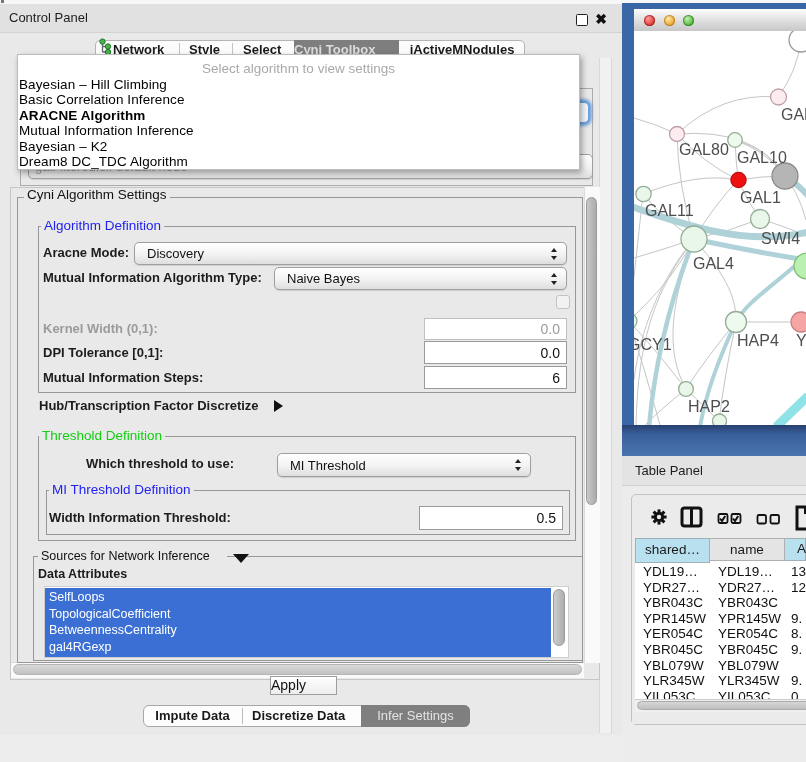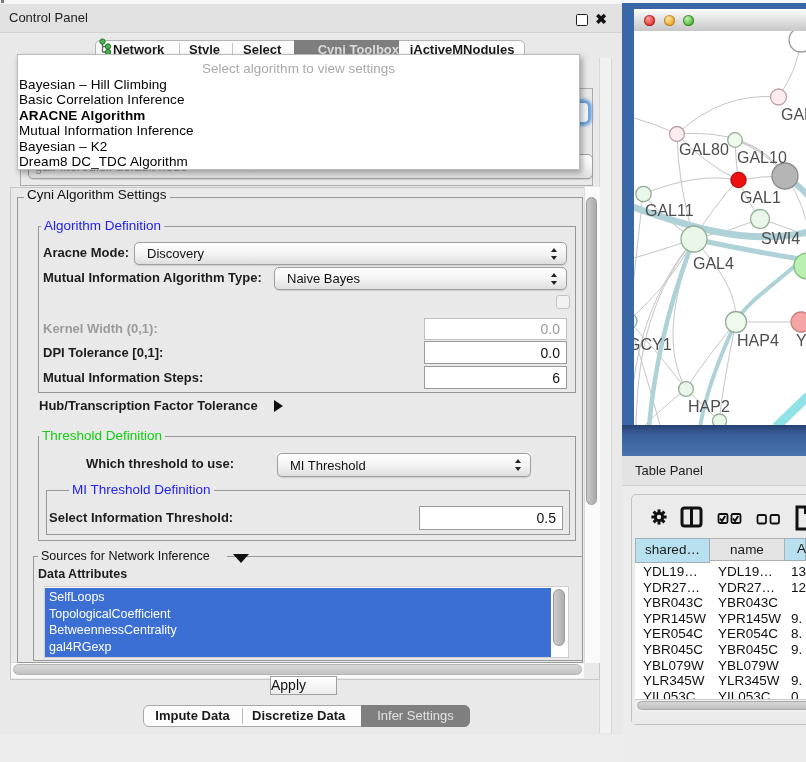--- a/index.html
+++ b/index.html
@@ -34,21 +34,21 @@
   <div class="abs" style="left:294px;top:36px;width:105px;height:24px;background:#7e7e7e;"></div>
   <svg class="abs" style="left:98px;top:34px;" width="15" height="16" viewBox="0 0 15 16">
     <path d="M4.5,5 V14 M4.5,8.5 H9 M4.5,14 H9" stroke="#5f6672" stroke-width="1.3" fill="none"></path>
     <circle cx="4.5" cy="3.6" r="2.7" fill="#4caf50" stroke="#1d7a24" stroke-width="1"></circle>
     <circle cx="10" cy="8.5" r="2.7" fill="#4caf50" stroke="#1d7a24" stroke-width="1"></circle>
     <circle cx="10" cy="14" r="2.7" fill="#4caf50" stroke="#1d7a24" stroke-width="1"></circle>
   </svg>
   <div class="abs" style="left:113px;top:35px;height:22px;line-height:22px;font-size:13px;font-weight:bold;color:#1a1a1a;">Network</div>
   <div class="abs" style="left:189px;top:35px;height:22px;line-height:22px;font-size:13px;font-weight:bold;color:#1a1a1a;">Style</div>
   <div class="abs" style="left:243px;top:35px;height:22px;line-height:22px;font-size:13px;font-weight:bold;color:#1a1a1a;">Select</div>
-  <div class="abs" style="left:294px;top:35px;width:105px;height:22px;line-height:22px;font-size:13px;font-weight:bold;color:#dcdcdc;text-align:right;">Cyni Toolbox</div>
+  <div class="abs" style="left:294px;top:35px;width:105px;height:22px;line-height:22px;font-size:13px;font-weight:bold;color:#dcdcdc;text-align:left;">Cyni Toolbox</div>
   <div class="abs" style="left:399px;top:35px;width:126px;height:22px;line-height:22px;font-size:13px;font-weight:bold;color:#1a1a1a;text-align:center;">jActiveMNodules</div>
 
   <div class="abs" style="left:20px;top:84px;width:573px;height:98px;border:1px solid #ababab;box-sizing:border-box;"></div>
   <div class="abs" style="left:300px;top:97px;width:290px;height:23px;border:2px solid #6ba3dd;border-radius:6px;box-shadow:0 0 3px 2px rgba(90,150,220,0.8);background:#f4f8fc;box-sizing:border-box;"></div>
   <div class="combo" style="left:28px;top:150px;width:563px;height:23px;">
       <div class="tx" style="left:6px;color:#9a9a9a;">galFiltered.sif default node</div>
     </div>
 
   <div class="abs" style="left:17px;top:50px;width:563px;height:116px;background:#fff;border:1px solid #bcbcbc;box-shadow:2px 3px 6px rgba(0,0,0,0.35);box-sizing:border-box;">
     <div class="abs" style="left:0;top:6px;width:100%;height:15px;font-size:13.5px;color:#a9a9a9;text-align:center;">Select algorithm to view settings</div>
@@ -93,36 +93,36 @@
   <div class="lbl" style="left:43px;top:337px;height:23px;line-height:23px;">DPI Tolerance [0,1]:</div>
   <div class="field" style="left:424px;top:337px;width:143px;height:23px;box-sizing:border-box;">
       <div class="v">0.0</div>
     </div>
 
   <div class="lbl" style="left:43px;top:362px;height:23px;line-height:23px;">Mutual Information Steps:</div>
   <div class="field" style="left:424px;top:362px;width:143px;height:23px;box-sizing:border-box;">
       <div class="v">6</div>
     </div>
 
-  <div class="lbl" style="left:39px;top:392px;height:20px;line-height:20px;font-size:13px;">Hub/Transcription Factor Tolerance</div>
+  <div class="lbl" style="left:39px;top:392px;height:20px;line-height:20px;font-size:13px;">Hub/Transcription Factor Discretize</div>
   <div class="abs" style="left:274px;top:396px;width:0;height:0;border-top:6px solid transparent;border-bottom:6px solid transparent;border-left:9px solid #111;"></div>
 
   <div class="grp" style="left:38px;top:432px;width:536px;height:103px;"></div>
   <div class="gtitle" style="left:39px;top:426px;color:#10d010;">Threshold Definition</div>
 
   <div class="lbl" style="left:86px;top:449px;height:22px;line-height:22px;font-size:13px;">Which threshold to use:</div>
   <div class="combo" style="left:277px;top:449px;width:252px;height:22px;">
       <div class="tx">MI Threshold</div>
       <div class="spin"></div>
     </div>
 
   <div class="grp" style="left:46px;top:486px;width:522px;height:43px;"></div>
-  <div class="gtitle" style="left:49px;top:480px;color:#2222f0;margin-left:20px;">MI Threshold Definition</div>
-
-  <div class="lbl" style="left:49px;top:502px;height:24px;line-height:24px;font-size:13px;">Select Information Threshold:</div>
+  <div class="gtitle" style="left:49px;top:480px;color:#2222f0;">MI Threshold Definition</div>
+
+  <div class="lbl" style="left:49px;top:502px;height:24px;line-height:24px;font-size:13px;">Width Information Threshold:</div>
   <div class="field" style="left:419px;top:502px;width:144px;height:24px;box-sizing:border-box;">
       <div class="v">0.5</div>
     </div>
 
   <div class="grp" style="left:33px;top:552px;width:548px;height:103px;"></div>
   <div class="gtitle" style="left:38px;top:546px;color:#111;font-size:12.5px;">Sources for Network Inference &nbsp;&nbsp;&nbsp;</div>
   <div class="abs" style="left:233px;top:550px;width:0;height:0;border-left:8px solid transparent;border-right:8px solid transparent;border-top:9px solid #111;"></div>
 
   <div class="lbl" style="left:38px;top:562px;height:16px;line-height:16px;font-size:12.5px;">Data Attributes</div>
 

